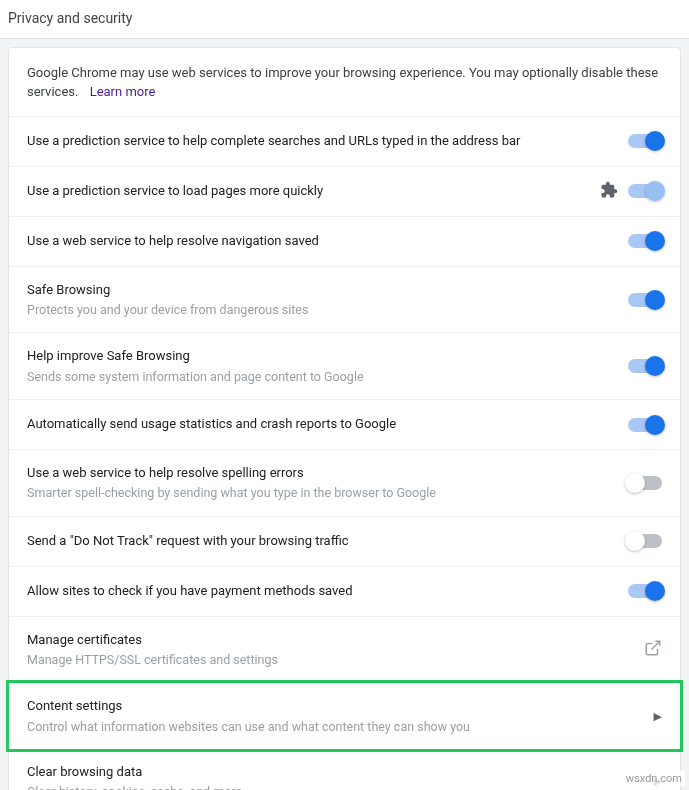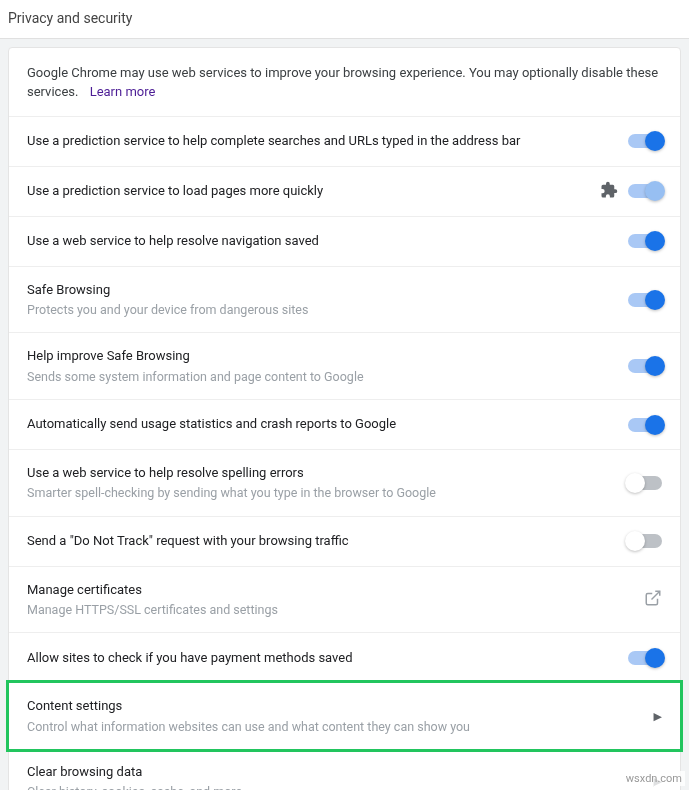--- a/index.html
+++ b/index.html
@@ -148,39 +148,39 @@
       <div class="row">
         <div class="row-text">
           <div class="title">Send a "Do Not Track" request with your browsing traffic</div>
         </div>
         <div class="controls">
           <div class="toggle off"></div>
         </div>
       </div>
       <div class="row">
         <div class="row-text">
+          <div class="title">Allow sites to check if you have payment methods saved</div>
+        </div>
+        <div class="controls">
+          <div class="toggle on"></div>
+        </div>
+      </div>
+      <div class="row">
+        <div class="row-text">
           <div class="title">Manage certificates</div>
           <div class="subtitle">Manage HTTPS/SSL certificates and settings</div>
         </div>
         <div class="controls">
           <span class="launch-icon"><svg width="18" height="18" viewBox="0 0 24 24" fill="none" stroke="#9aa0a6" stroke-width="2">
               <path d="M18 13v6a2 2 0 0 1-2 2H5a2 2 0 0 1-2-2V8a2 2 0 0 1 2-2h6"></path>
               <polyline points="15 3 21 3 21 9"></polyline>
               <line x1="10" y1="14" x2="21" y2="3"></line>
             </svg></span>
         </div>
       </div>
-      <div class="row">
-        <div class="row-text">
-          <div class="title">Allow sites to check if you have payment methods saved</div>
-        </div>
-        <div class="controls">
-          <div class="toggle on"></div>
-        </div>
-      </div>
       <div class="row highlight">
         <div class="row-text">
           <div class="title">Content settings</div>
           <div class="subtitle">Control what information websites can use and what content they can show you</div>
         </div>
         <div class="controls">
           <span class="chevron">▶</span>
         </div>
       </div>
       <div class="row">

